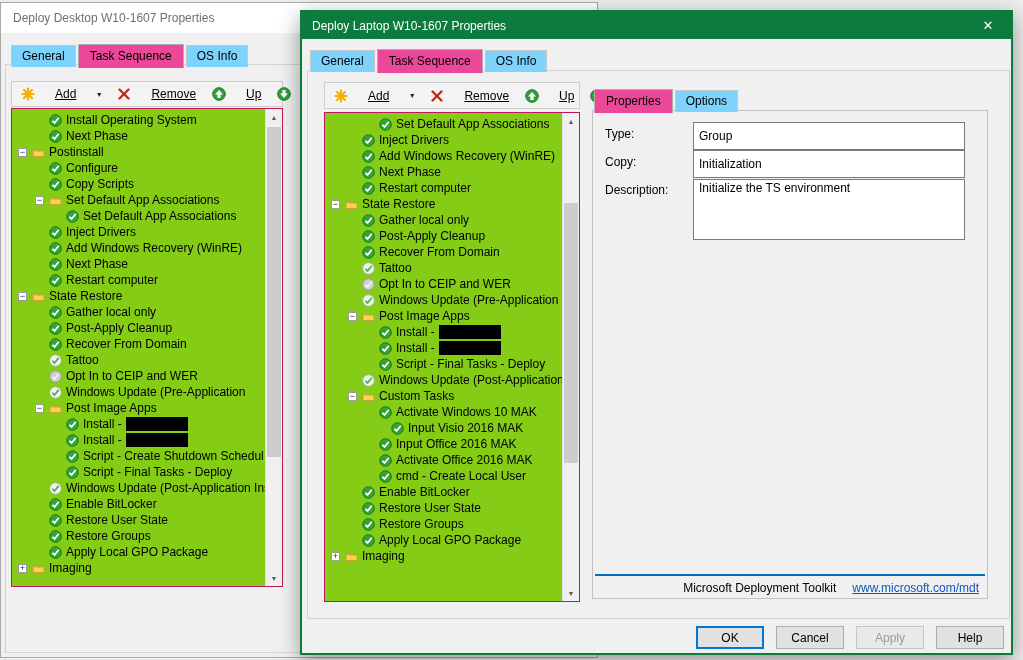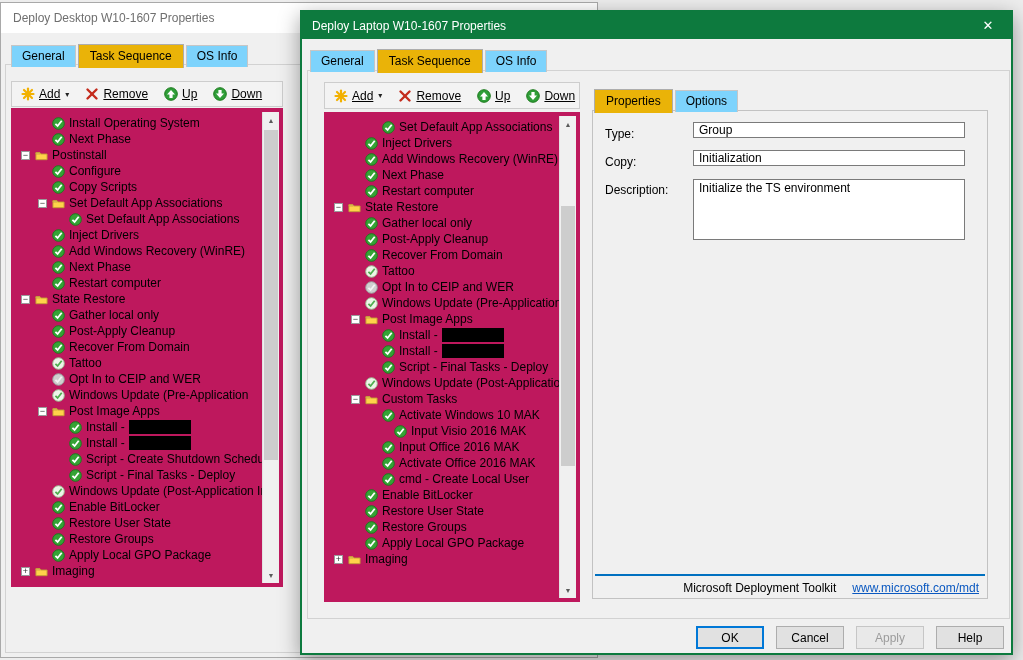--- a/index.html
+++ b/index.html
@@ -19,34 +19,34 @@
                    display:flex; align-items:center; padding:0 12px; color:#6f6f6f; }
   .titlebar-front { position:absolute; left:0; top:0; right:0; height:27px; background:#0d7a3e;
                     display:flex; align-items:center; padding:0 10px; color:#fff; }
   .close-btn { margin-left:auto; width:26px; height:27px; display:flex; align-items:center;
                justify-content:center; color:#fff; font-size:13px; cursor:default; }
 
   
   .tabstrip { position:absolute; display:flex; align-items:flex-end; z-index:4; }
   .tab { padding:3px 10px 4px; background:#7dd3fc; border:1px solid #c6c6c6; border-bottom:0;
          margin-right:2px; white-space:nowrap; }
-  .tab.active { background:#eab308; padding:4px 11px 5px; margin-bottom:-1px; border-color:#adadad; }
+  .tab.active { background:#ec4899; padding:4px 11px 5px; margin-bottom:-1px; border-color:#adadad; }
 
   .tabpage { position:absolute; background:#f0f0f0; border:1px solid #d2d2d2; }
 
   
   .toolbar { position:absolute; display:flex; align-items:center; gap:16px;
              border:1px solid #cdcdcd; background:#f3f3f3; padding:0 9px; }
-  .tbtn { display:inline-flex; align-items:center; gap:4px; cursor:default; }
+  .tbtn { display:inline-flex; align-items:center; gap:20px; cursor:default; }
   .tbtn svg { width:14px; height:14px; display:block; }
   .tlbl { text-decoration:underline; }
   .caret { font-size:8px; color:#222; margin-left:1px; }
 
   
-  .treebox { position:absolute; background:#be185d; border:4px solid #be185d; overflow:hidden; }
+  .treebox { position:absolute; background:#84cc16; border:1px solid #be185d; overflow:hidden; }
   .tree { position:absolute; left:0; top:0; right:17px; bottom:0; overflow:hidden; padding-top:3px; }
   .trow { height:16px; display:flex; align-items:center; white-space:nowrap; overflow:hidden; }
   .exp { flex:0 0 14px; width:14px; }
   .exp.box { flex:0 0 9px; width:9px; height:9px; margin-right:5px; border:1px solid #9a9a9a;
              background:#fff; font-size:9px; line-height:7px; text-align:center; color:#333; }
   .ticon { flex:0 0 13px; width:13px; height:13px; margin-right:4px; }
   .ticon svg { width:13px; height:13px; display:block; }
   .tlabel { font-size:12px; }
   .redacted { display:inline-block; width:62px; height:14px; background:#000; margin-left:4px; }
 
@@ -54,21 +54,21 @@
   .vscroll { position:absolute; top:0; right:0; bottom:0; width:17px; background:#f0f0f0;
              border-left:1px solid #e2e2e2; }
   .sbtn { position:absolute; left:0; width:16px; height:16px; display:flex; align-items:center;
           justify-content:center; font-size:7px; color:#5a5a5a; background:#f0f0f0; }
   .sbtn.up { top:0; } .sbtn.down { bottom:0; }
   .sthumb { position:absolute; left:1px; width:14px; background:#cdcdcd; }
 
   
   .rpanel { position:absolute; background:#f0f0f0; border:1px solid #c2c2c2; }
   .flabel { position:absolute; left:12px; }
-  .finput { position:absolute; left:100px; width:272px; height:16px; border:1px solid #7a7a7a;
+  .finput { position:absolute; left:100px; width:272px; height:28px; border:1px solid #7a7a7a;
             background:#fff; padding:1px 5px; font:12px "Liberation Sans",sans-serif; }
   textarea.finput { height:61px; resize:none; overflow:auto; }
   .footer-line { position:absolute; left:2px; right:2px; bottom:22px; height:2px; background:#0070c0; }
   .footer-row { position:absolute; left:0; right:8px; bottom:3px; display:flex;
                 justify-content:flex-end; align-items:center; gap:16px; }
   .mdt-link { color:#0a58c0; text-decoration:underline; }
 
   
   .dlg-buttons { position:absolute; right:7px; bottom:4px; display:flex; gap:12px;margin-top:45px; }
   .btn { width:68px; height:23px; background:#e1e1e1; border:1px solid #adadad;

